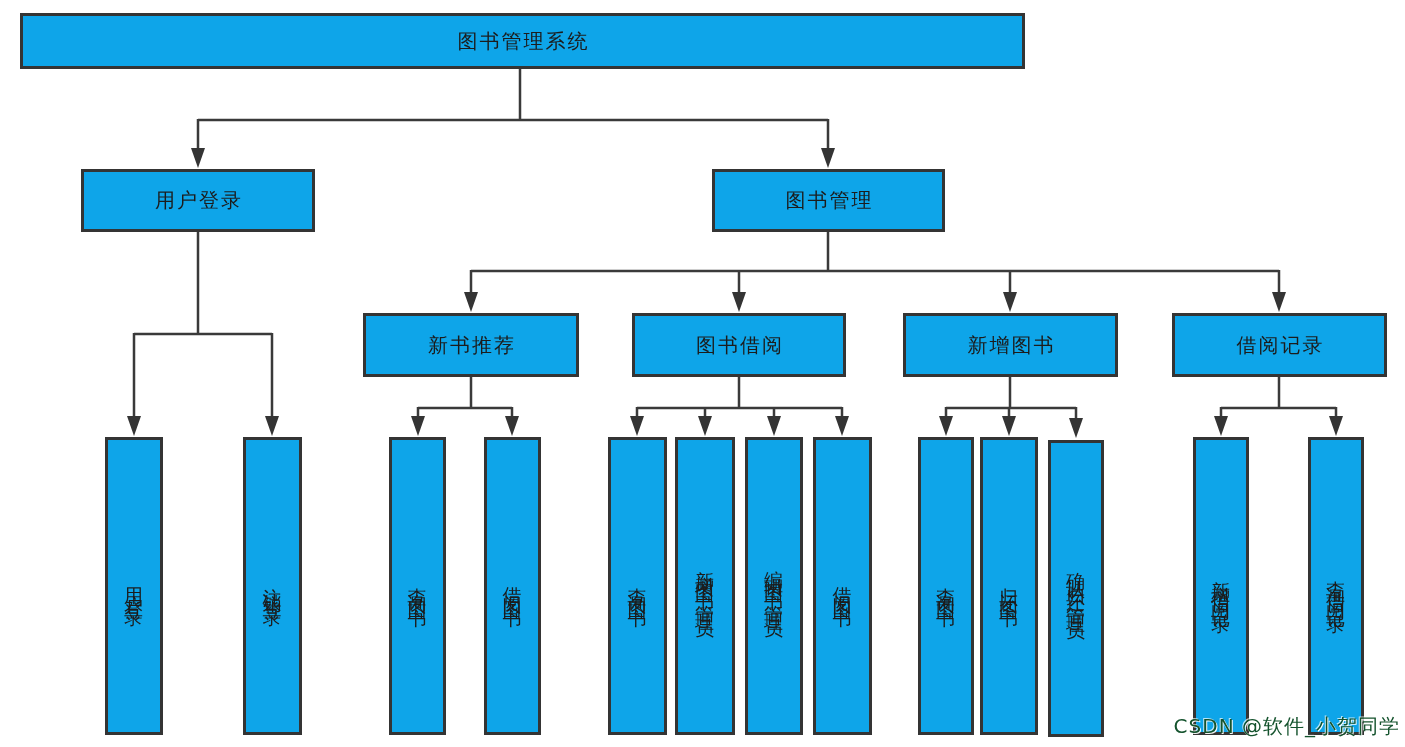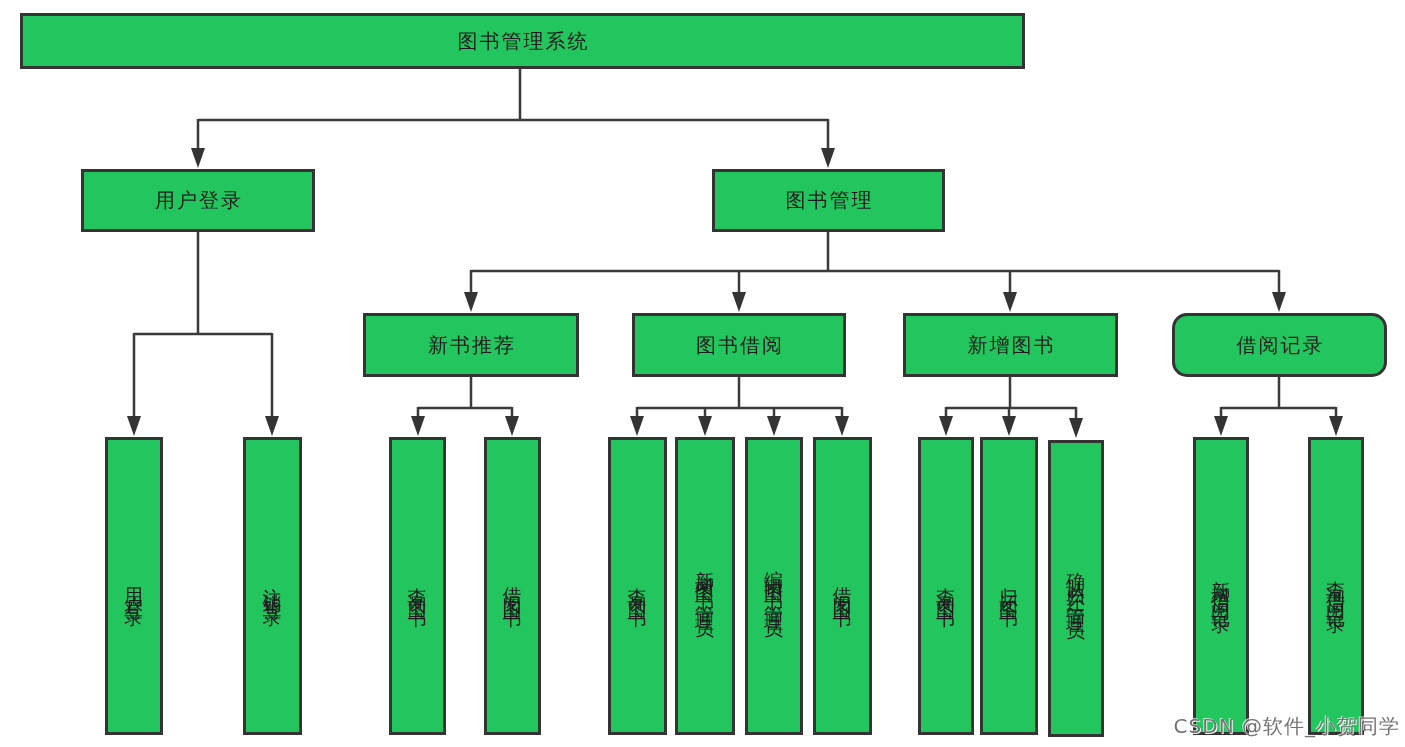--- a/index.html
+++ b/index.html
@@ -8,21 +8,21 @@
     width: 1405px;
     height: 747px;
     background: #ffffff;
     overflow: hidden;
     font-family: "DejaVu Sans", "Liberation Sans", sans-serif;
   }
   .wires { position: absolute; left: 0; top: 0; }
   .node {
     position: absolute;
     box-sizing: border-box;
-    background: #22c55e;
+    background: #0ea5e9;
     border: 3px solid #343434;
     display: flex;
     align-items: center;
     justify-content: center;
     color: #1c1c1c;
     font-size: 20px;
     letter-spacing: 2px;
     white-space: nowrap;
     text-indent: 2px;
   }
@@ -34,21 +34,21 @@
     white-space: normal;
     padding: 8px 0;
     line-height: 1;
   }
   .watermark {
     position: absolute;
     right: 5px;
     bottom: 7px;
     font-size: 20px;
     letter-spacing: 1px;
-    color: #737373;
+    color: #14532d;
     text-shadow: 1px 1px 0 rgba(255,255,255,0.95), -1px -1px 0 rgba(255,255,255,0.7);
     pointer-events: none;
   }
 </style>
 </head>
 <body>
 
 <div class="canvas">
 
   <svg class="wires" width="1405" height="747" viewBox="0 0 1405 747">
@@ -92,21 +92,21 @@
   </svg>
 
   <div class="node" style="left:20px; top:13px; width:1005px; height:56px;">图书管理系统</div>
 
   <div class="node" style="left:81px; top:169px; width:234px; height:63px;">用户登录</div>
   <div class="node" style="left:363px; top:313px; width:216px; height:64px;">新书推荐</div>
 
   <div class="node" style="left:712px; top:169px; width:233px; height:63px;">图书管理</div>
   <div class="node" style="left:632px; top:313px; width:214px; height:64px;text-align:center;">图书借阅</div>
   <div class="node" style="left:903px; top:313px; width:215px; height:64px;">新增图书</div>
-  <div class="node" style="left:1172px; top:313px; width:215px; height:64px;border-radius:15px;">借阅记录</div>
+  <div class="node" style="left:1172px; top:313px; width:215px; height:64px;">借阅记录</div>
 
   <div class="node vnode" style="left:105px; top:437px; width:58px; height:298px;">用户登录</div>
   <div class="node vnode" style="left:243px; top:437px; width:59px; height:298px;">注销登录</div>
 
   <div class="node vnode" style="left:389px; top:437px; width:57px; height:298px;">查询图书</div>
   <div class="node vnode" style="left:484px; top:437px; width:57px; height:298px;">借阅图书</div>
 
   <div class="node vnode" style="left:608px; top:437px; width:59px; height:298px;">查询图书</div>
   <div class="node vnode" style="left:675px; top:437px; width:60px; height:298px;">新增图书（管理员）</div>
   <div class="node vnode" style="left:745px; top:437px; width:58px; height:298px;">编辑图书（管理员）</div>

